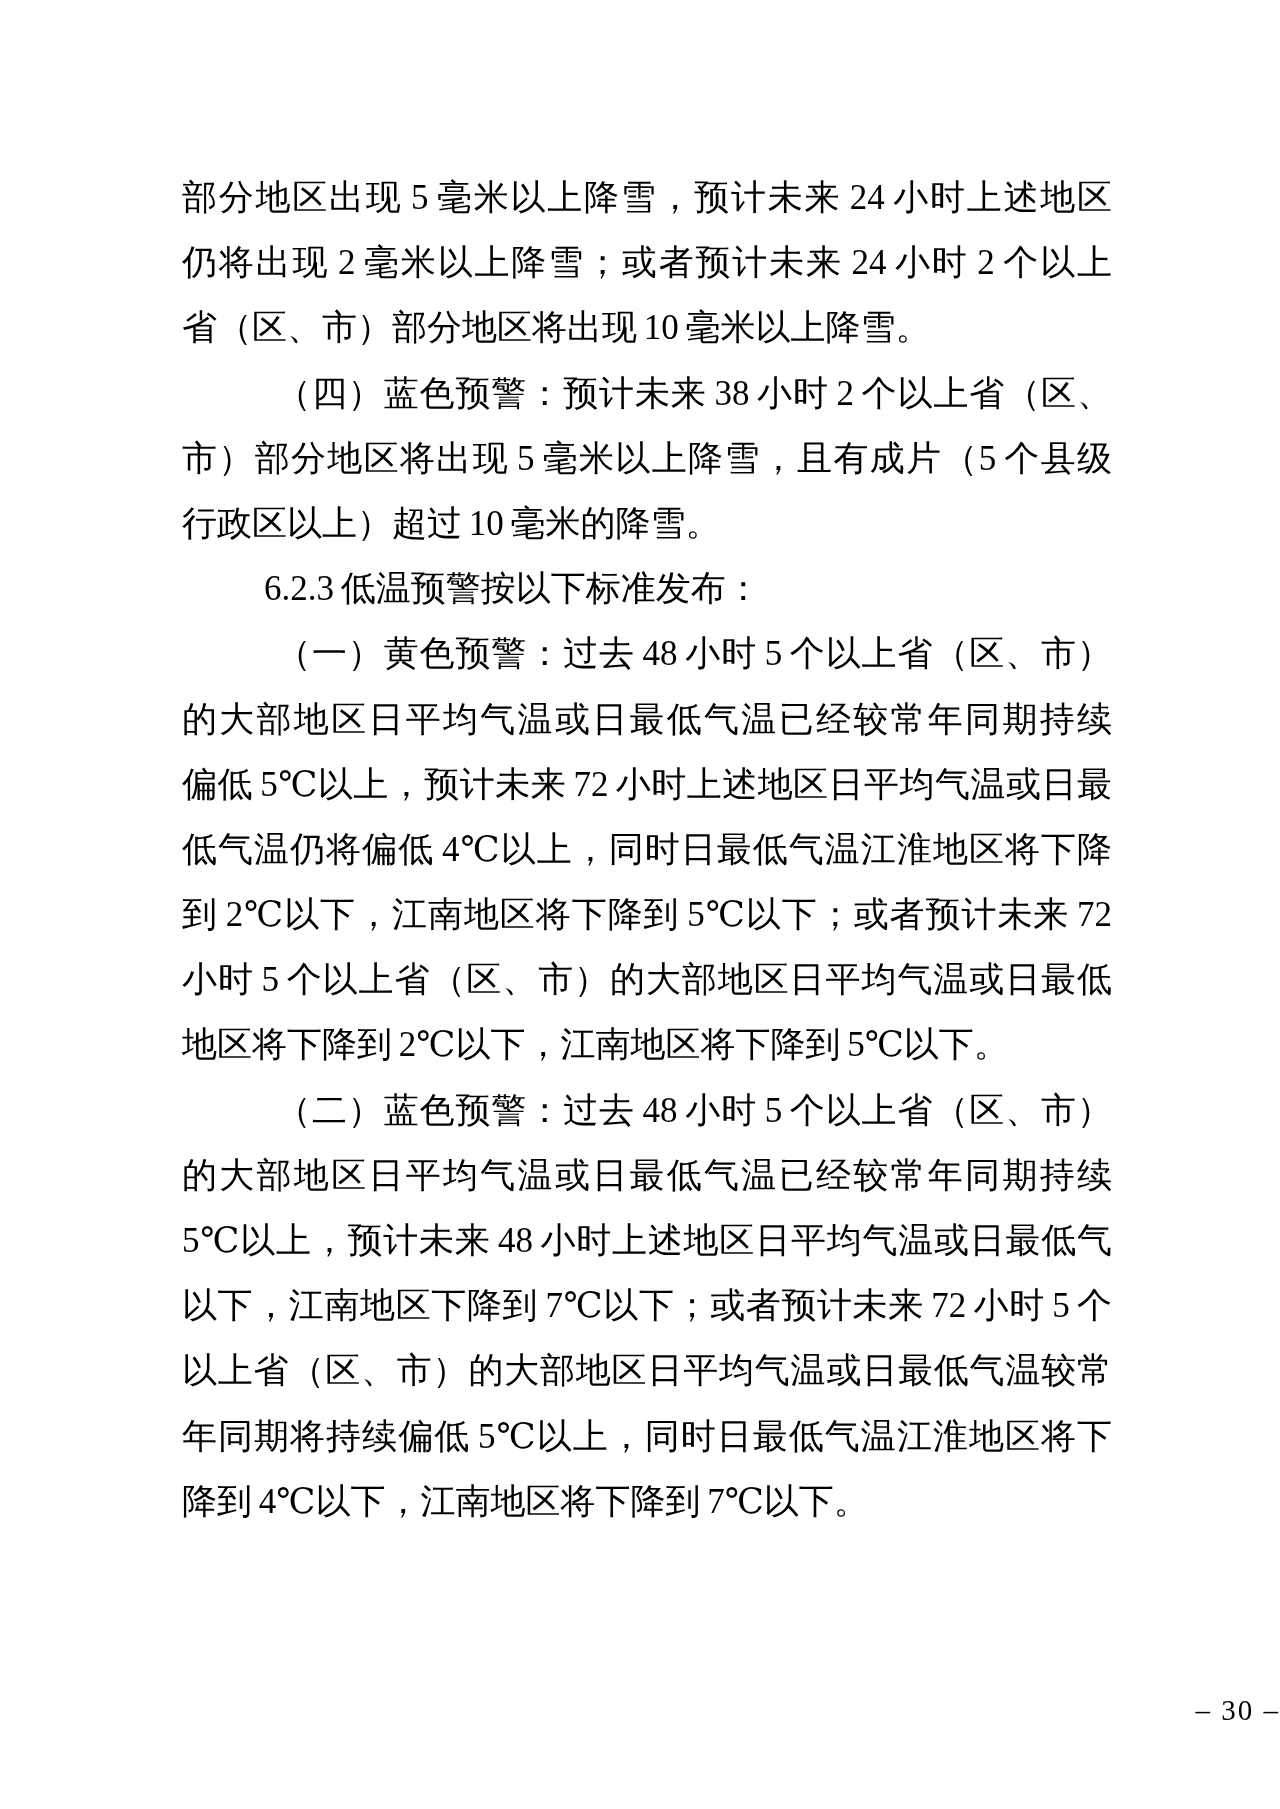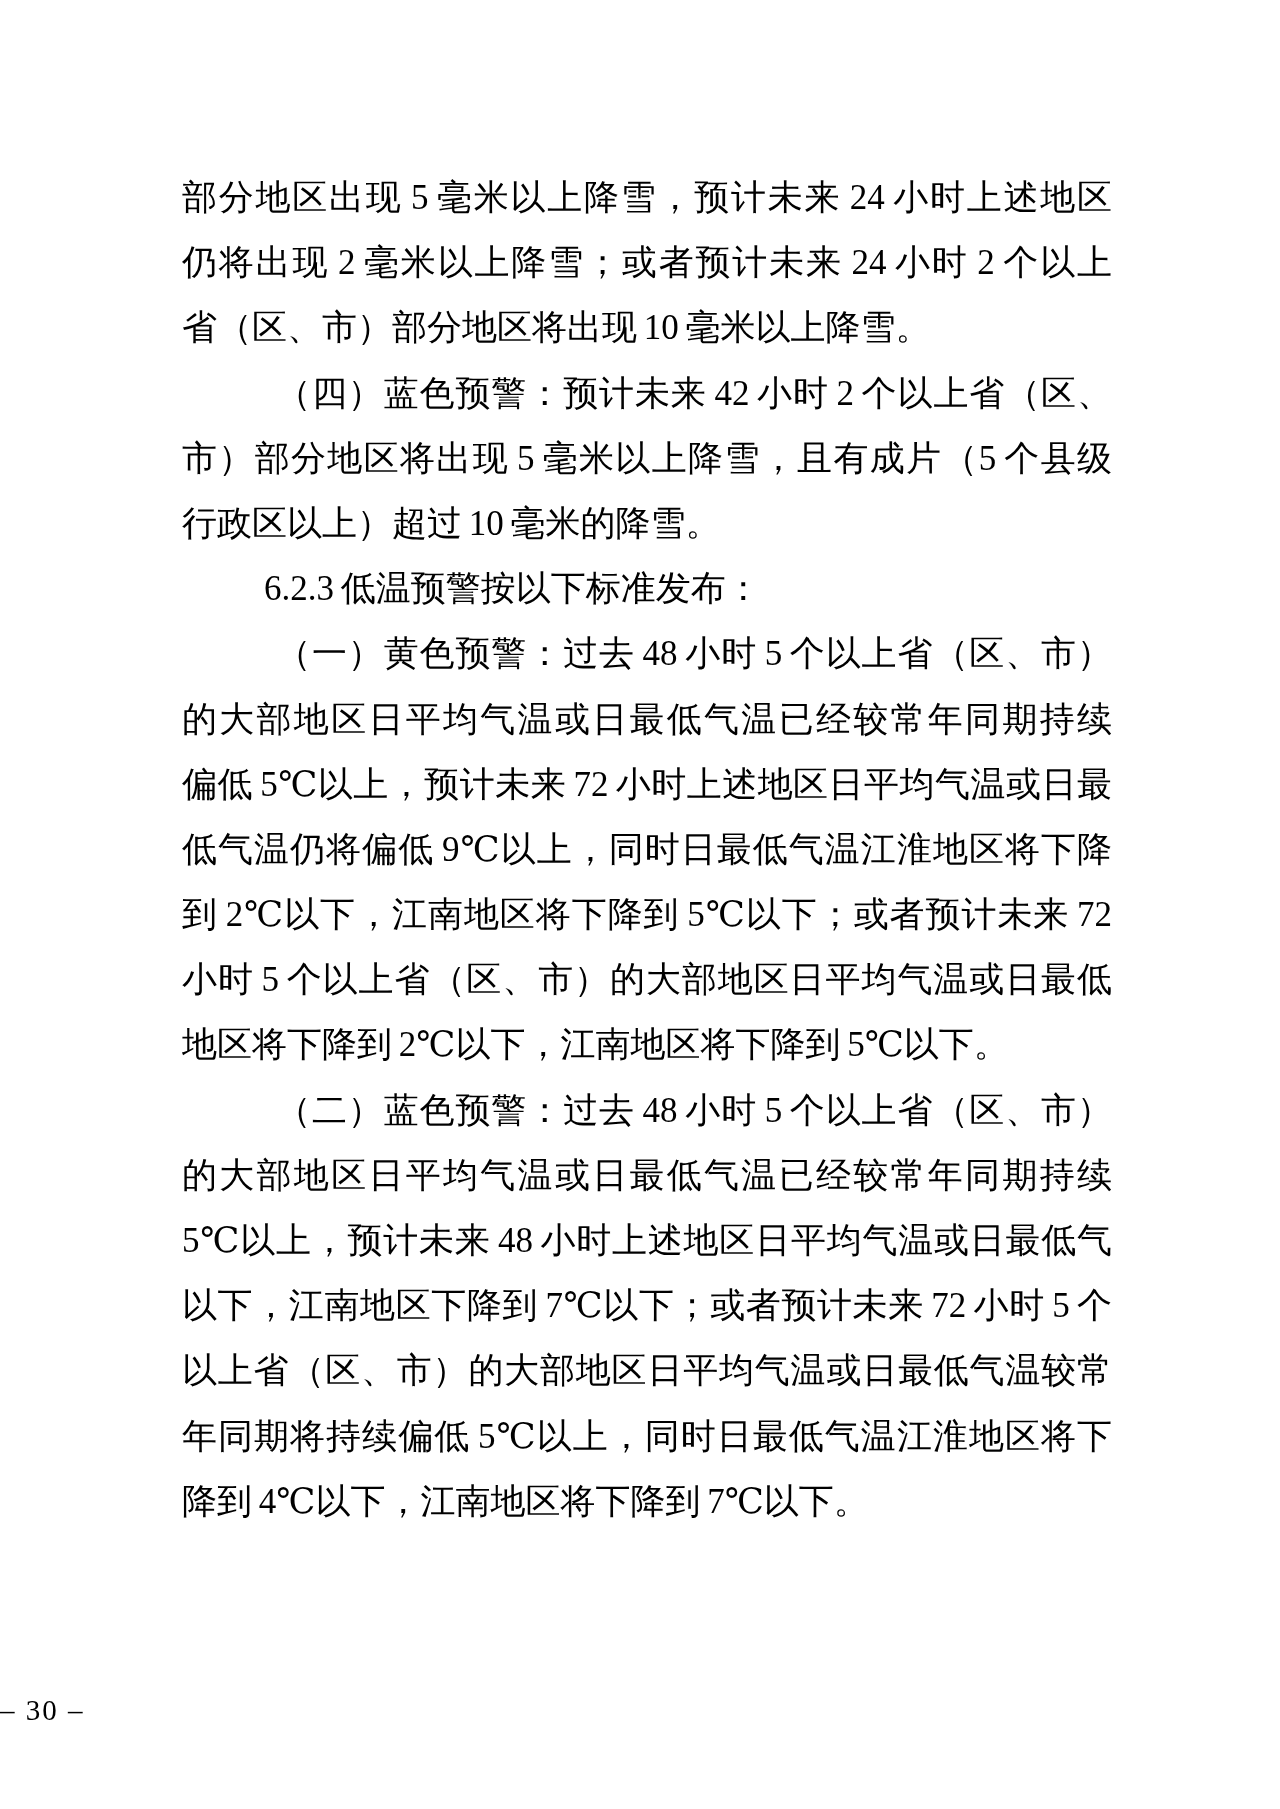--- a/index.html
+++ b/index.html
@@ -36,42 +36,42 @@
   .line.last {
     text-align-last: left;
   }
   .line.indent-paren { padding-left: 94px; }
   .line.indent-num   { padding-left: 82px; }
   .footer {
     position: absolute;
     top: 1679px;
     left: 0;
     width: 1280px;
-    text-align: left;
+    text-align: right;
     font-size: 29px;
     line-height: 30px;
     letter-spacing: 2px;
   }
 </style>
 </head>
 <body>
 
 <div class="page">
   <div class="body-text" id="body-text">
       <div class="line">部分地区出现 5 毫米以上降雪，预计未来 24 小时上述地区</div>
       <div class="line">仍将出现 2 毫米以上降雪；或者预计未来 24 小时 2 个以上</div>
       <div class="line last">省（区、市）部分地区将出现 10 毫米以上降雪。</div>
-      <div class="line indent-paren">（四）蓝色预警：预计未来 42 小时 2 个以上省（区、</div>
+      <div class="line indent-paren">（四）蓝色预警：预计未来 38 小时 2 个以上省（区、</div>
       <div class="line">市）部分地区将出现 5 毫米以上降雪，且有成片（5 个县级</div>
       <div class="line last">行政区以上）超过 10 毫米的降雪。</div>
       <div class="line indent-num last">6.2.3 低温预警按以下标准发布：</div>
       <div class="line indent-paren">（一）黄色预警：过去 48 小时 5 个以上省（区、市）</div>
       <div class="line">的大部地区日平均气温或日最低气温已经较常年同期持续</div>
       <div class="line">偏低 5℃以上，预计未来 72 小时上述地区日平均气温或日最</div>
-      <div class="line">低气温仍将偏低 9℃以上，同时日最低气温江淮地区将下降</div>
+      <div class="line">低气温仍将偏低 4℃以上，同时日最低气温江淮地区将下降</div>
       <div class="line">到 2℃以下，江南地区将下降到 5℃以下；或者预计未来 72</div>
       <div class="line">小时 5 个以上省（区、市）的大部地区日平均气温或日最低</div>
       <div class="line last">地区将下降到 2℃以下，江南地区将下降到 5℃以下。</div>
       <div class="line indent-paren">（二）蓝色预警：过去 48 小时 5 个以上省（区、市）</div>
       <div class="line">的大部地区日平均气温或日最低气温已经较常年同期持续</div>
       <div class="line">5℃以上，预计未来 48 小时上述地区日平均气温或日最低气</div>
       <div class="line">以下，江南地区下降到 7℃以下；或者预计未来 72 小时 5 个</div>
       <div class="line">以上省（区、市）的大部地区日平均气温或日最低气温较常</div>
       <div class="line">年同期将持续偏低 5℃以上，同时日最低气温江淮地区将下</div>
       <div class="line last">降到 4℃以下，江南地区将下降到 7℃以下。</div>

